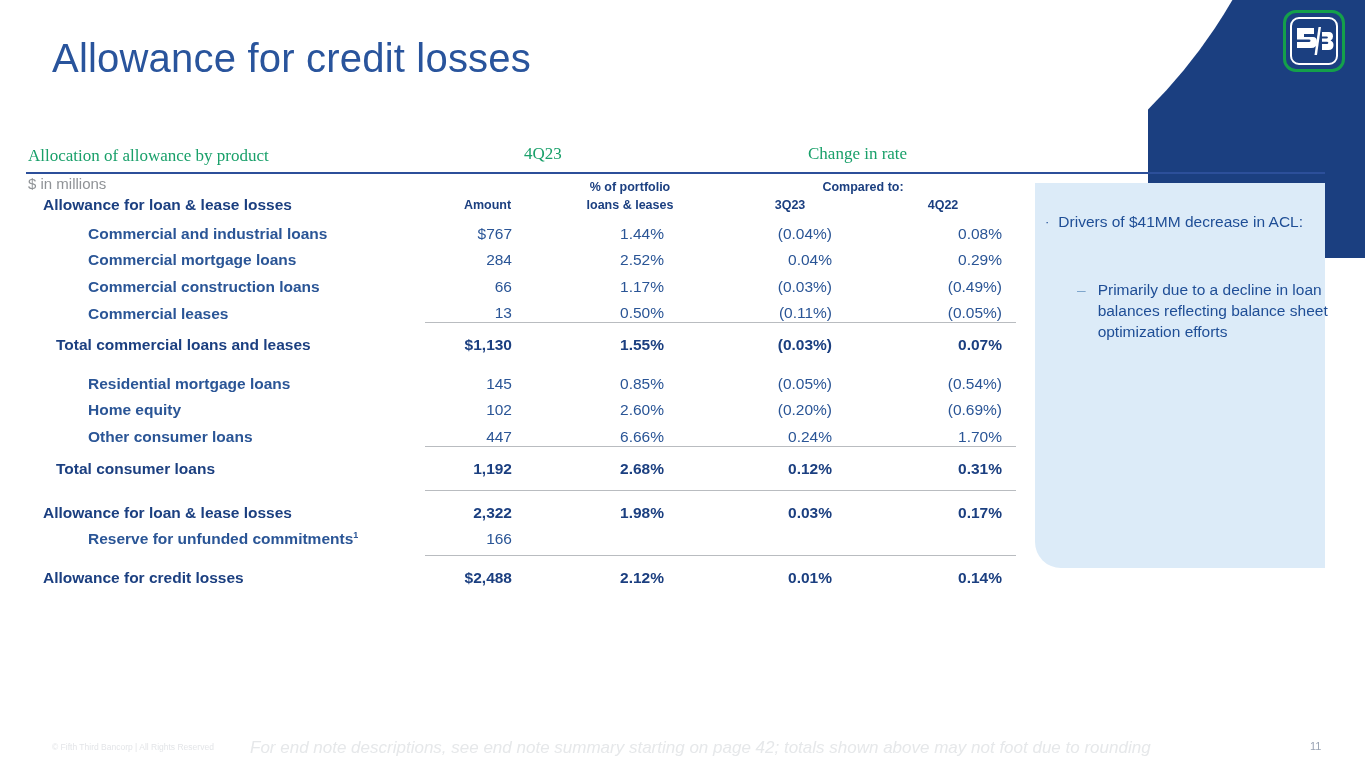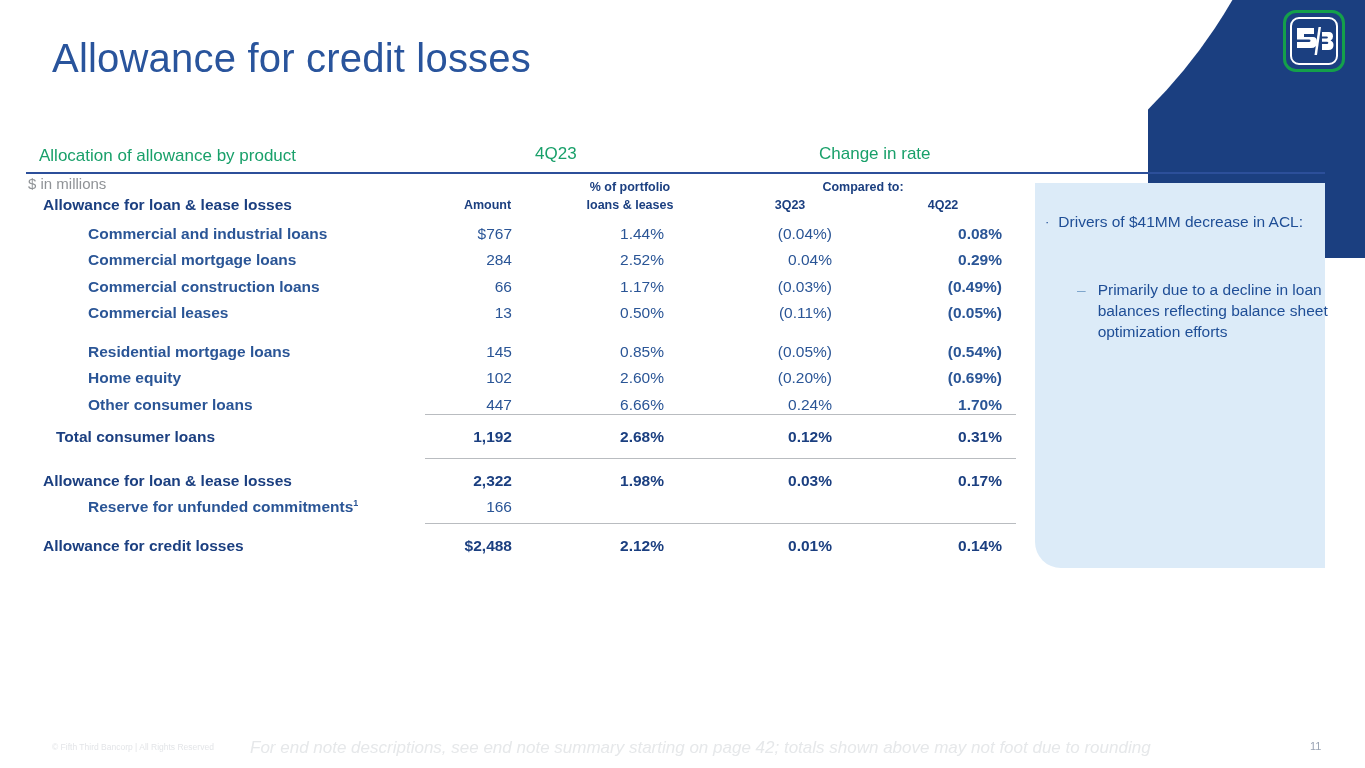--- a/index.html
+++ b/index.html
@@ -71,24 +71,25 @@
     font-size: 40px;
     font-weight: 400;
     color: #29549c;
     letter-spacing: 0.2px;
     white-space: nowrap;
   }
 
   
   #band-headers {
     position: absolute;
-    left: 11px;
+    left: 0;
     top: 146px;
     width: 1092px;
     height: 30px;
+    font-family: Liberation Serif, serif;
   }
   .green-head {
     position: absolute;
     font-size: 17px;
     color: #19a06a;
     font-weight: 400;
     white-space: nowrap;
   }
   #head-allocation { left: 28px; top: 0px; }
   #head-4q23 { left: 524px; top: -2px; }
@@ -207,21 +208,21 @@
     font-weight: 700;
   }
   td.num {
     text-align: right;
     padding-right: 38px;
     height: 26.5px;
     font-weight: 400;
   }
   td.num.c2 { padding-right: 46px; }
   td.num.c3 { padding-right: 38px; }
-  td.num.c4 { padding-right: 14px; font-weight: bold; }
+  td.num.c4 { padding-right: 14px; }
 
   tr.total td {
     font-weight: bold;
     color: #1b3f80;
     height: 31px;
   }
   tr.total td.label { padding-left: 17px; }
   tr.sectotal td {
     font-weight: bold;
     color: #1b3f80;
@@ -355,20 +356,27 @@
         <td class="num c4">(0.49%)</td>
       </tr>
       <tr>
         <td class="label">Commercial leases</td>
         <td class="num c1">13</td>
         <td class="num c2">0.50%</td>
         <td class="num c3">(0.11%)</td>
         <td class="num c4">(0.05%)</td>
       </tr>
 
+      <tr class="sectotal ruled">
+        <td class="label">Total commercial loans and leases</td>
+        <td class="num c1">$1,130</td>
+        <td class="num c2">1.55%</td>
+        <td class="num c3">(0.03%)</td>
+        <td class="num c4">0.07%</td>
+      </tr>
       <tr class="spacer">
           <td colspan="5"></td>
         </tr>
 
       <tr>
         <td class="label">Residential mortgage loans</td>
         <td class="num c1">145</td>
         <td class="num c2">0.85%</td>
         <td class="num c3">(0.05%)</td>
         <td class="num c4">(0.54%)</td>

